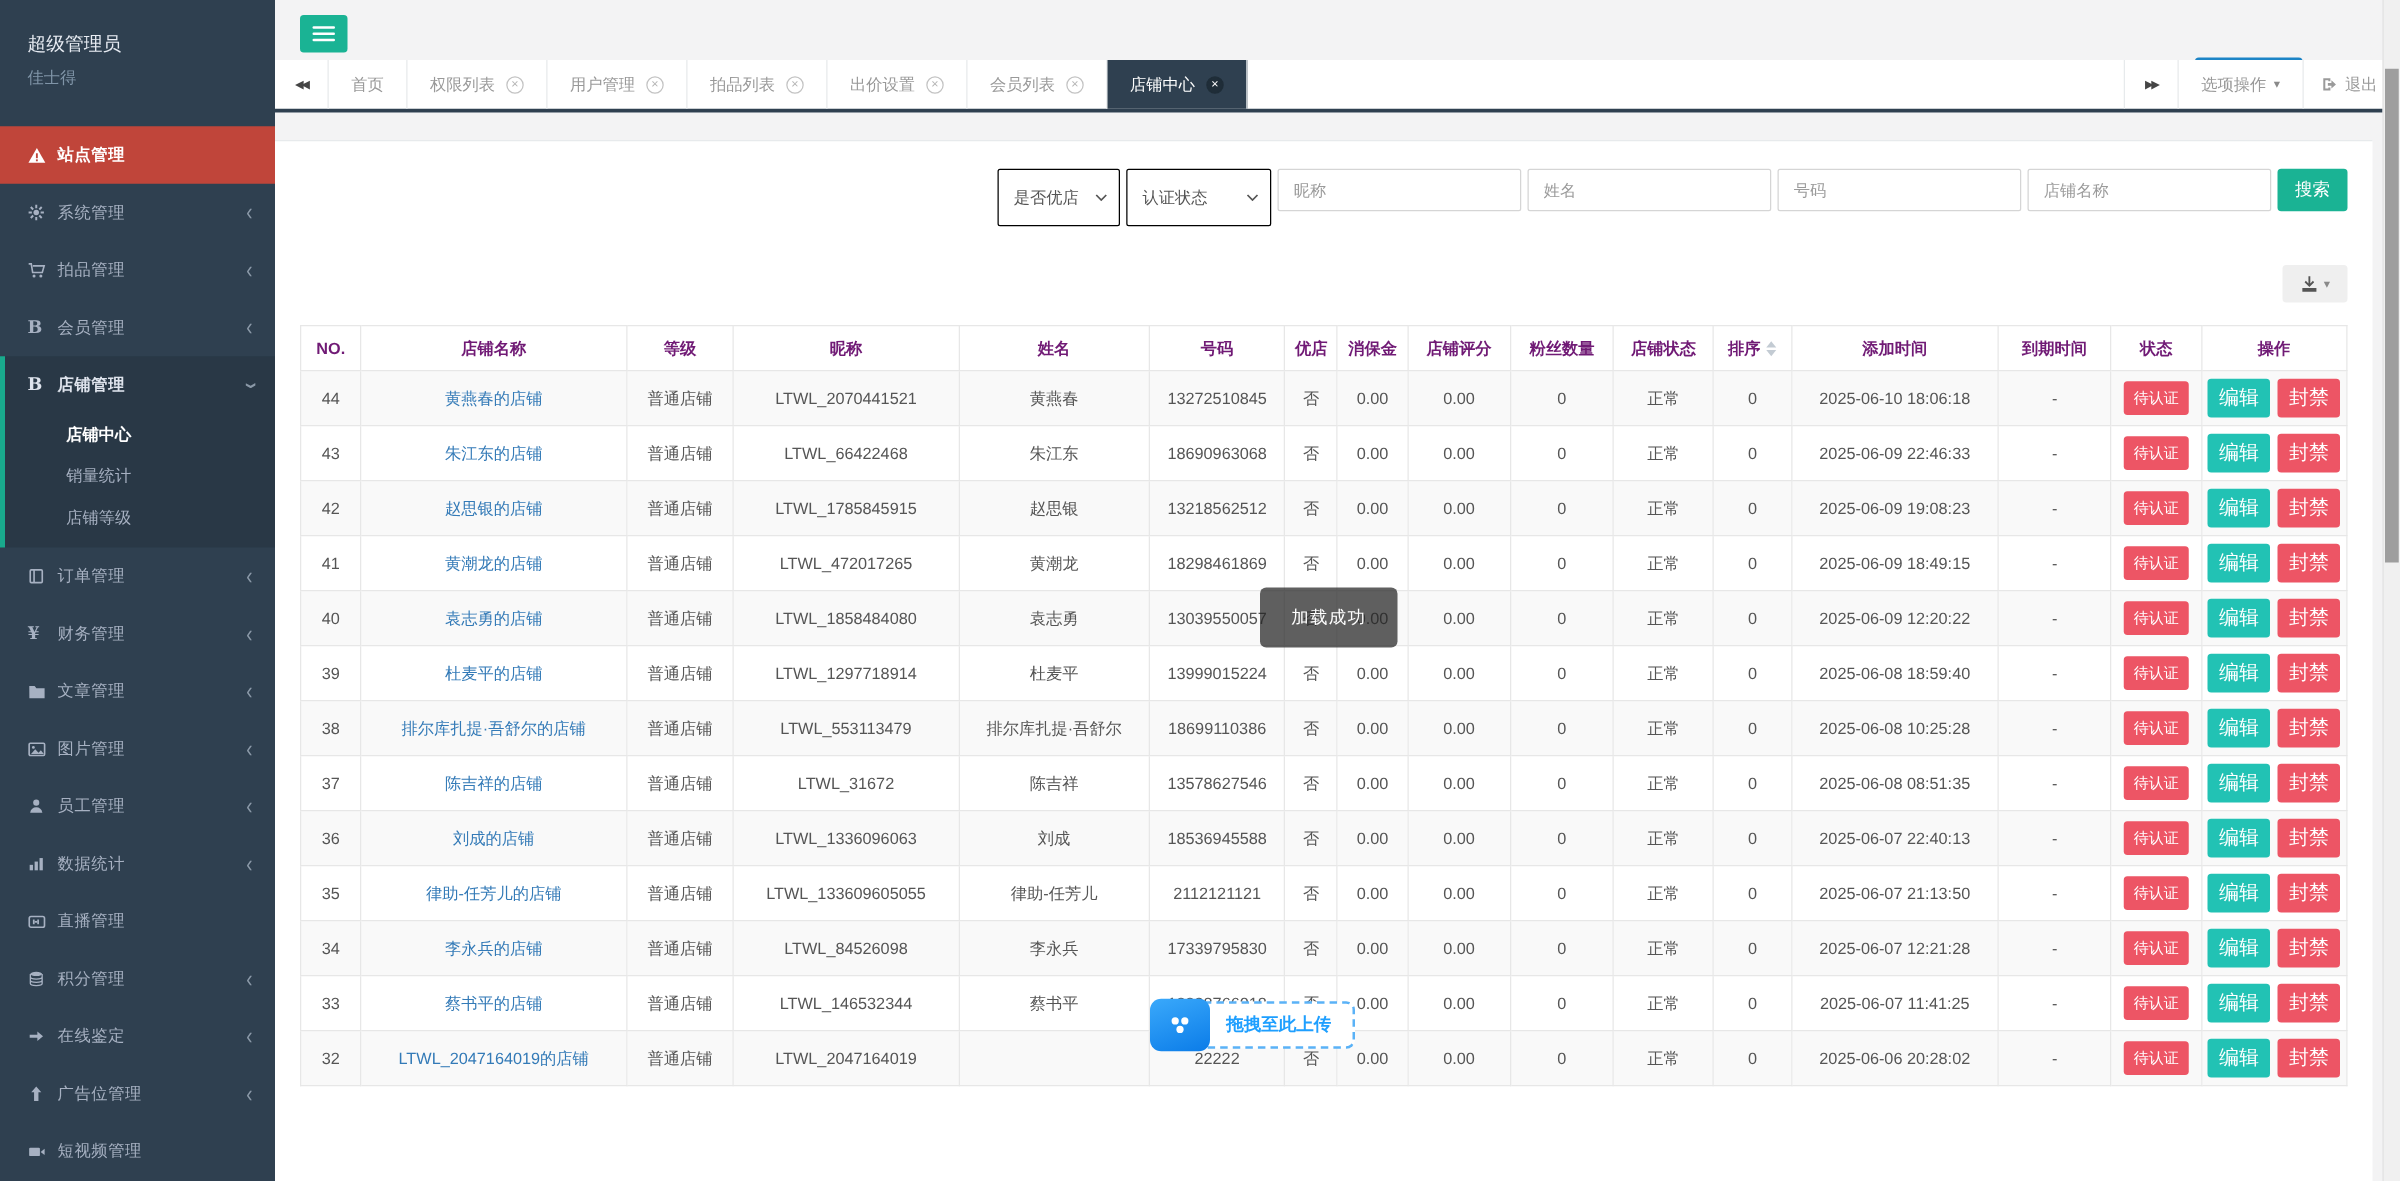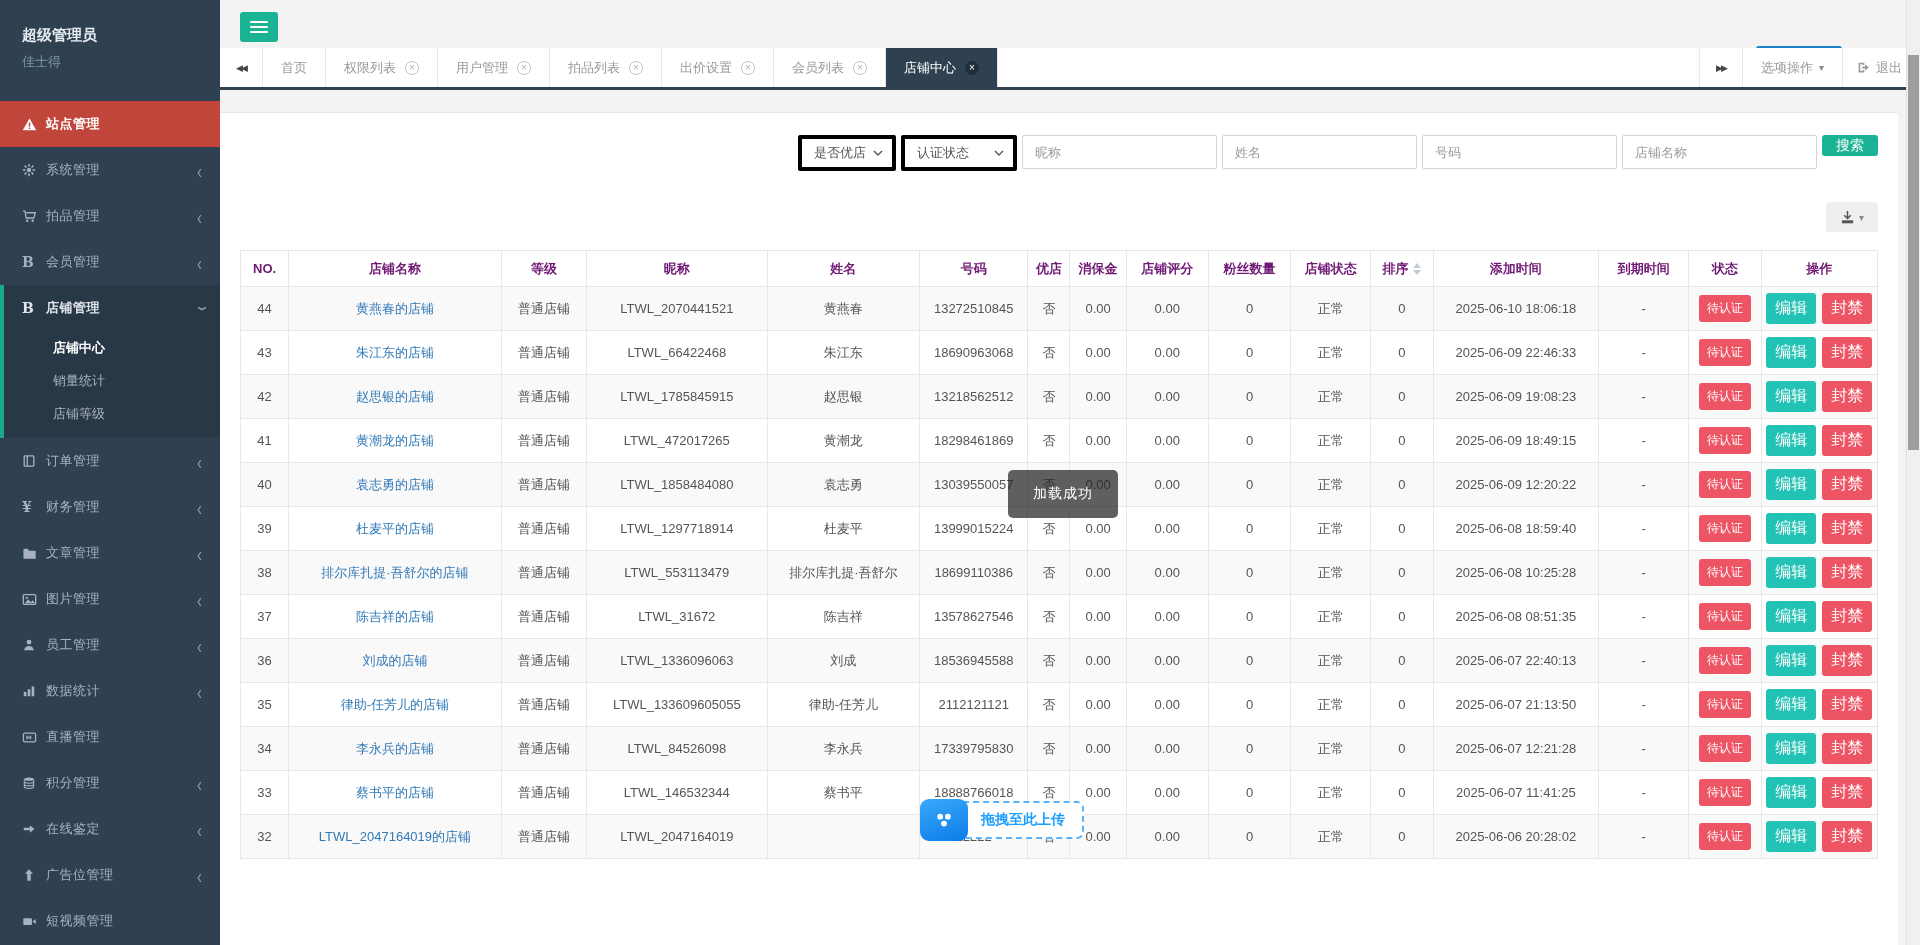--- a/index.html
+++ b/index.html
@@ -4,21 +4,21 @@
 <style>
   html,body{margin:0;padding:0;}
   body{
     width:1920px;height:945px;overflow:hidden;position:relative;
     background:#f3f3f4;font-family:"Liberation Sans","DejaVu Sans",sans-serif;
     -webkit-font-smoothing:antialiased;
   }
   
   .sidebar{position:absolute;left:0;top:0;width:220px;height:945px;background:#2f4050;overflow:hidden;z-index:5;}
   .profile{padding:26px 22px 16px;}
-  .profile-role{color:#e8ecf3;font-size:15px;font-weight:bold;}
+  .profile-role{color:#e8ecf3;font-size:15px;font-weight:normal;}
   .profile-name{color:#8095a8;font-size:13px;margin-top:8px;}
   .menu{margin-top:14px;}
   .menu-item{height:46px;display:flex;align-items:center;padding:0 18px 0 22px;color:#a7b1c2;font-size:13px;cursor:pointer;box-sizing:border-box;}
   .menu-item-red{background:#c0453a;color:#fff;font-weight:bold;}
   .mi-icon{width:24px;display:flex;align-items:center;color:inherit;flex:none;}
   .mi-icon svg{display:block;}
   .li{font-weight:bold;font-size:14px;font-family:"DejaVu Serif","Liberation Serif",serif;}
   .mi-label{flex:1;letter-spacing:.5px;}
   .mi-chevron{font-size:15px;color:#8b99a8;line-height:1;transform:scaleY(1.3);}
   .mi-chevron.down{transform:rotate(-90deg) scaleY(1.3);}
@@ -45,28 +45,28 @@
   .caret{font-size:10px;color:#8a8a8a;}
   .logout{display:flex;align-items:center;gap:6px;padding:0 18px 0 14px;color:#999;font-size:13px;cursor:pointer;}
   .logout svg{fill:#9a9a9a;}
   
   .content{position:absolute;left:220px;top:90px;right:0;bottom:0;background:#f3f3f4;padding:22px 22px 0 0;box-sizing:border-box;overflow:hidden;}
   .panel{background:#fff;border-top:1px solid #e7eaec;height:100%;box-sizing:border-box;}
   .panel-heading{padding:15px 20px 13px;font-size:14px;font-weight:bold;color:#676a6c;border-bottom:1px solid #e7eaec;}
   .panel-body{padding:22px 20px 0;}
   
   .filter-row{display:flex;justify-content:flex-end;gap:5px;}
-  .select-box{height:36px;box-sizing:border-box;border:4px solid #000000;border-radius:2px;background:#fff;display:flex;align-items:center;padding:0 9px 0 12px;font-size:13px;color:#555;cursor:pointer;}
+  .select-box{height:46px;box-sizing:border-box;border:1px solid #000000;border-radius:2px;background:#fff;display:flex;align-items:center;padding:0 9px 0 12px;font-size:13px;color:#555;cursor:pointer;}
   .select-box.w1{width:98px;}
   .select-box.w2{width:116px;}
   .select-value{flex:1;}
   .select-caret{display:flex;margin-left:6px;}
   .filter-input{width:195px;height:34px;box-sizing:border-box;border:1px solid #d5d5d5;border-radius:2px;padding:0 12px;font-size:13px;color:#555;font-family:inherit;outline:none;}
   .filter-input::placeholder{color:#9b9b9b;}
-  .search-btn{width:56px;height:21px;background:#1ab394;color:#fff;border:none;border-radius:3px;font-size:14px;cursor:pointer;font-family:inherit;}
+  .search-btn{width:56px;height:34px;background:#1ab394;color:#fff;border:none;border-radius:3px;font-size:14px;cursor:pointer;font-family:inherit;}
   
   .export-row{display:flex;justify-content:flex-end;margin-top:31px;}
   .export-btn{width:52px;height:30px;background:#efefef;border:none;border-radius:3px;display:flex;align-items:center;justify-content:center;gap:4px;cursor:pointer;color:#555;}
   .export-btn svg{fill:#555;}
   
   .table-wrap{margin-top:18px;}
   table{width:100%;border-collapse:collapse;table-layout:fixed;font-size:13px;color:#555;background:#fff;}
   th,td{border:1px solid #e7e7e7;text-align:center;padding:6px 4px;overflow:hidden;white-space:nowrap;box-sizing:border-box;}
   th{height:36px;font-weight:bold;color:#701a75;background:#fff;}
   td{height:44px;}

